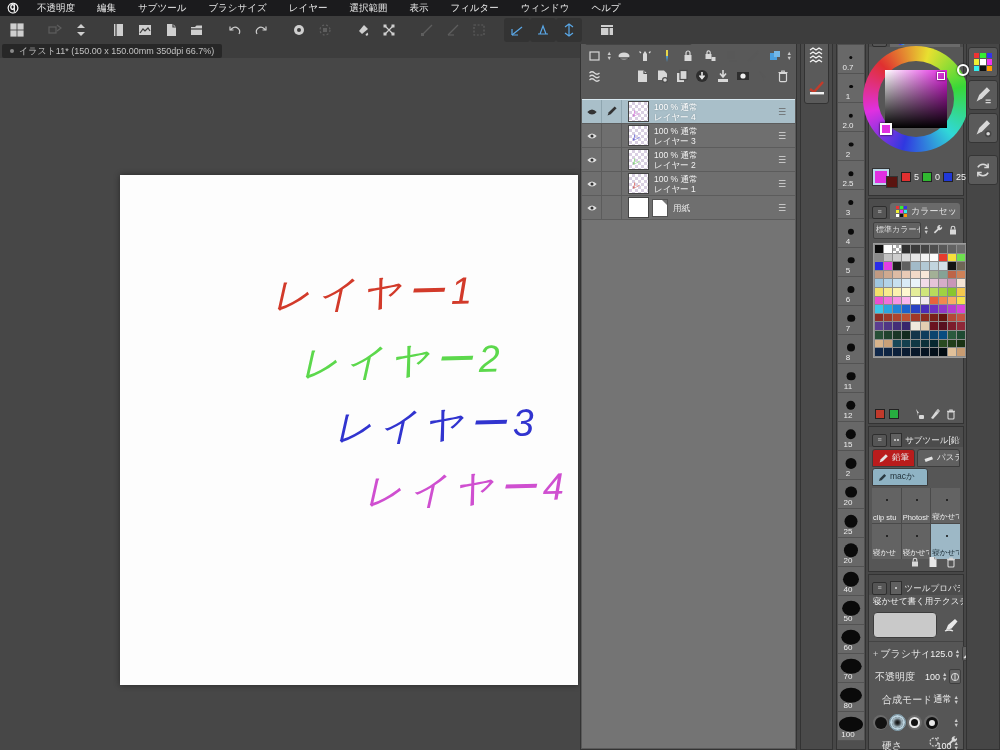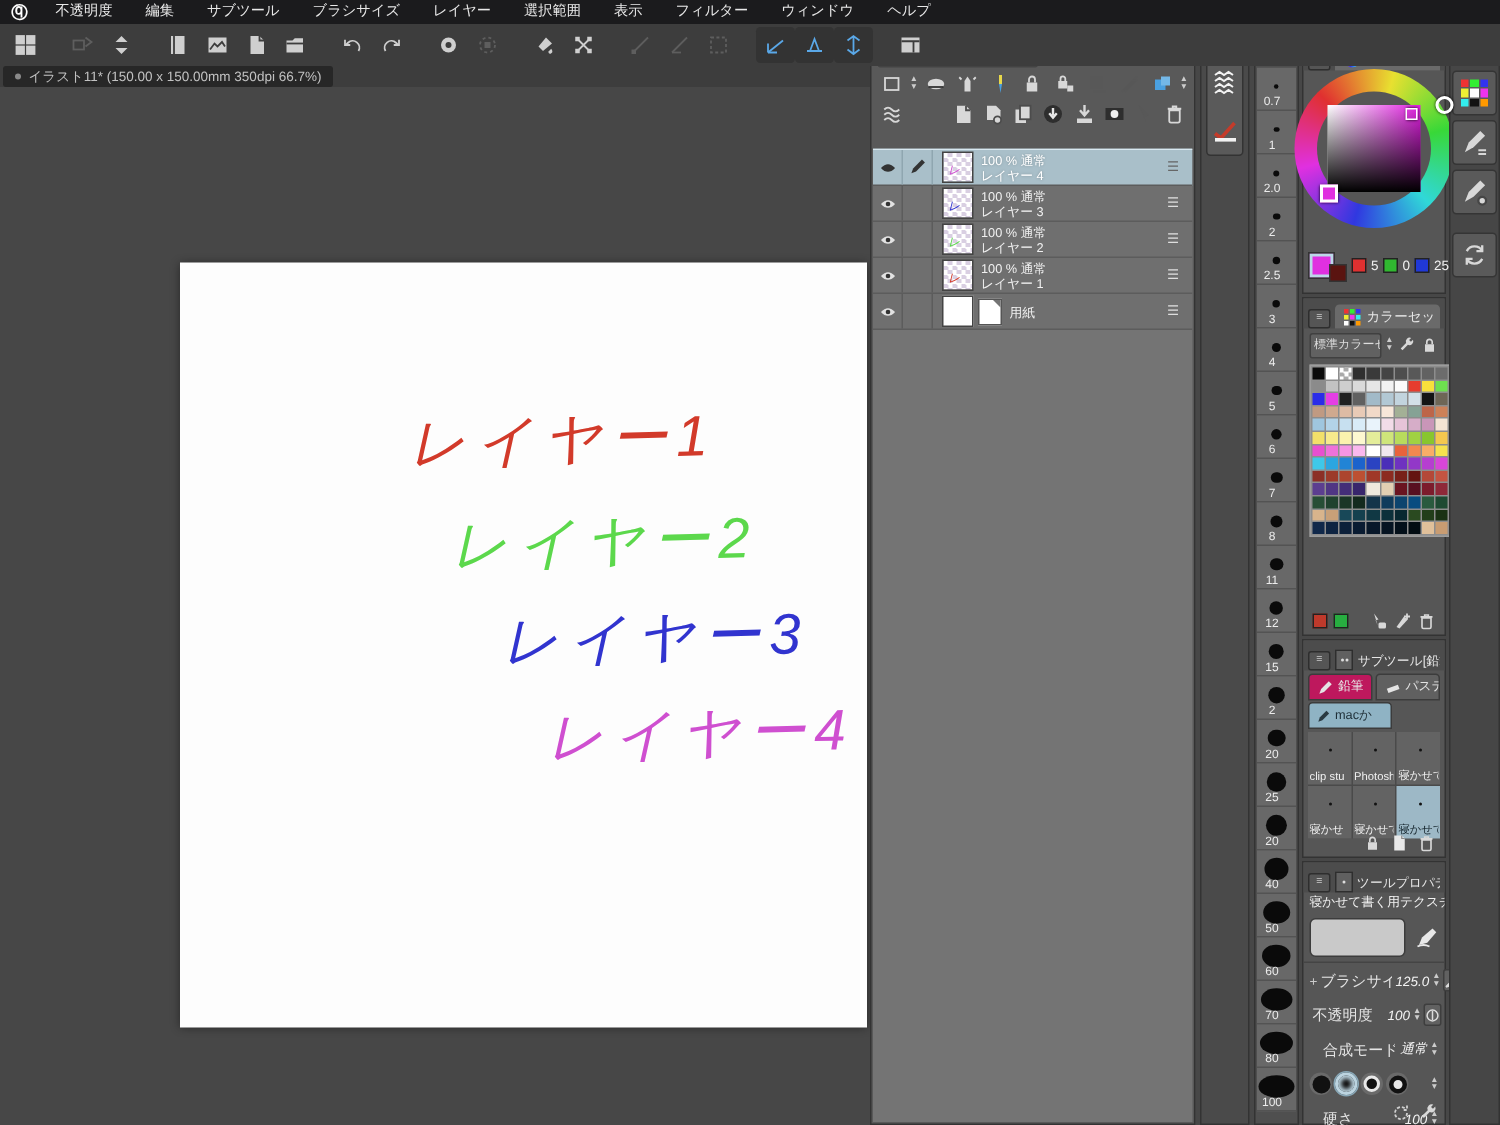--- a/index.html
+++ b/index.html
@@ -98,32 +98,32 @@
   .wheelbtn{width:15px;height:15px;border-radius:50%;background:conic-gradient(from 315deg,#e33,#ee3,#3e3,#3ee,#33e,#e3e,#e33);border:1px solid #222;margin-left:auto;}
   
   #cs-ctrl{display:flex;align-items:center;gap:3px;padding:2px 4px;height:18px;}
   #cs-sel{flex:1;height:13px;background:#616161;border:1px solid #404040;border-radius:2px;font-size:8px;color:#ddd;padding:1px 2px;white-space:nowrap;overflow:hidden;}
   #palette{margin:2px 4px;width:90px;display:grid;grid-template-columns:repeat(10,1fr);gap:1px;background:#8d8d8d;border:1px solid #9c9c9c;padding:1px;}
   #palette .sw{height:7.6px;}
   .checker{background:repeating-conic-gradient(#aaa 0 25%,#fff 0 50%);background-size:6px 6px;}
   #cs-bottom{position:absolute;left:0;right:0;bottom:2px;display:flex;align-items:center;gap:4px;padding:0 6px;height:15px;}
   
   .sttab{display:flex;align-items:center;gap:3px;height:16px;padding:0 5px;background:#606060;border:1px solid #3c3c3c;border-radius:3px 3px 0 0;font-size:8.5px;color:#e4e4e4;white-space:nowrap;overflow:hidden;}
-  .sttab.on{background:#be185d;}
+  .sttab.on{background:#b91c1c;}
   .sttab.blue{background:#8fb3c4;color:#1e2e36;}
   #stgrid{display:grid;grid-template-columns:repeat(3,1fr);gap:1px;margin:2px 3px;background:#4a4a4a;}
   .stcell{height:35px;background:#636363;position:relative;}
   .stcell.sel{background:#9db8c6;}
   .stcell .pd{position:absolute;left:50%;top:11px;width:2px;height:2px;background:#111;border-radius:50%;}
   .stcell .lb{position:absolute;left:1px;right:1px;bottom:1px;font-size:7.5px;color:#f0f0f0;white-space:nowrap;overflow:hidden;}
   .stcell.sel .lb{color:#16262e;}
   
   .tp-row{display:flex;align-items:center;height:23px;padding:0 4px;gap:2px;}
   .tp-lbl{font-size:10px;color:#e4e4e4;width:48px;white-space:nowrap;overflow:hidden;flex:0 0 auto;}
-  .tp-val{font-size:9px;color:#f2f2f2;margin-left:auto;font-style:italic;}
+  .tp-val{font-size:9px;color:#f2f2f2;margin-left:auto;}
   .tp-ico{width:15px;height:13px;border:1px solid #3e3e3e;background:#616161;border-radius:2px;color:#ddd;display:flex;align-items:center;justify-content:center;}
   .circ{width:15px;height:15px;border-radius:50%;display:flex;align-items:center;justify-content:center;flex:0 0 auto;}
   
   #strip{left:966px;top:10px;width:34px;height:740px;background:#464646;border:1px solid #333;}
   .stripbtn{width:28px;height:28px;margin:3px auto 0 auto;background:#5a5a5a;border:1px solid #353535;border-radius:3px;display:flex;align-items:center;justify-content:center;color:#d8d8d8;}
   .wheelfull{width:20px;height:20px;border-radius:50%;background:conic-gradient(from 315deg,#e33,#ee3,#3e3,#3ee,#33e,#e3e,#e33);box-shadow:inset -3px -3px 4px rgba(0,0,0,.4);}
   .setfull{width:18px;height:18px;display:grid;grid-template-columns:1fr 1fr 1fr;gap:1px;}
   svg{overflow:visible;}
 </style>
 </head>

